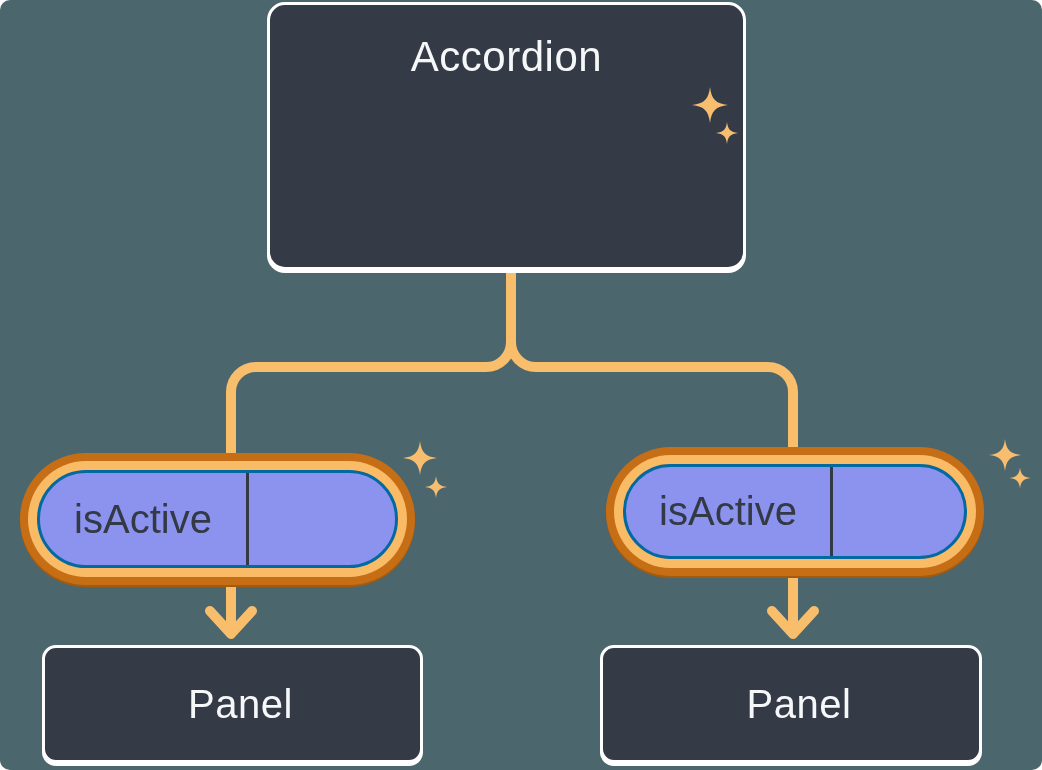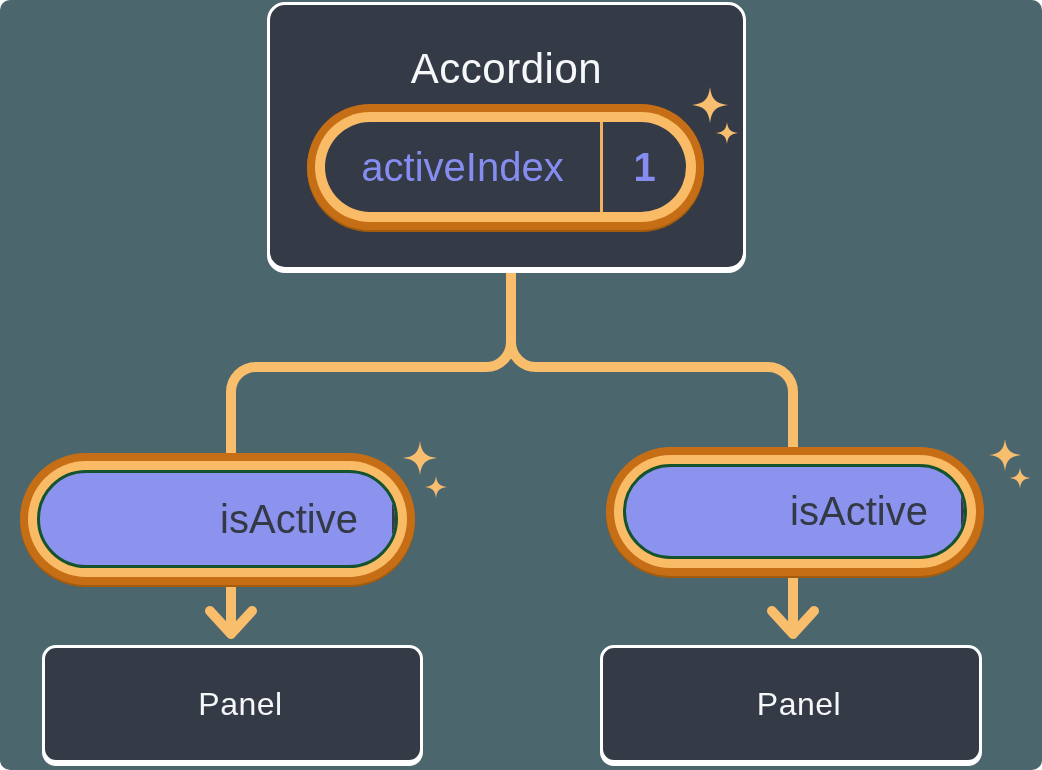--- a/index.html
+++ b/index.html
@@ -29,35 +29,35 @@
     box-shadow: 0 3px 0 #FFFFFF;
     z-index: 2;
   }
   .accordion-box {
     left: 267px; top: 2px;
     width: 479px; height: 268px;
     border-radius: 18px;
   }
   .box-title {
     position: absolute;
-    left: 0; top: 40px; width: 100%;
+    left: 0; top: 28px; width: 100%;
     text-align: center;
     font-size: 42px;
     color: #F6F7F9;
     letter-spacing: 0.5px;
   }
   .panel-box {
     border-radius: 14px;
     display: flex;
     align-items: center;
     justify-content: center;
   }
   .panel-left  { left: 42px;  top: 645px; width: 381px; height: 118px; }
   .panel-right { left: 600px; top: 645px; width: 382px; height: 118px; }
-  .panel-label { font-size: 32px; color: #F6F7F9; letter-spacing: 0.5px; margin-left: 16px; }
+  .panel-label { font-size: 40px; color: #F6F7F9; letter-spacing: 0.5px; margin-left: 16px; }
 
   .pill {
     position: absolute;
     box-sizing: border-box;
     background: #C66E16;
     border-radius: 999px;
     padding: 8px;
     box-shadow: 0 2px 0 #A35B0E;
     z-index: 3;
   }
@@ -87,21 +87,21 @@
   
   .pill-top { left: 37px; top: 99px; width: 397px; height: 126px; }
   .pill-top .pill-mid { padding: 10px; }
   .pill-top .pill-inner { background: #343A46; }
   .pill-top .cell { color: #868DF1; }
   .pill-top .cell.name { width: 275px; }
   .pill-top .divider { background: #F3B160; }
 
   
   .pill-child .pill-mid { padding: 9px; }
-  .pill-child .pill-inner { background: #8B93EE; border: 3px solid #14532d; justify-content: flex-end; }
+  .pill-child .pill-inner { background: #8B93EE; border: 3px solid #0369a1; }
   .pill-child .cell { color: #333945; }
   .pill-child .divider { background: #333945; }
   .pill-isactive-left  { left: 20px;  top: 453px; width: 395px; height: 132px; }
   .pill-isactive-left .cell.name { width: 206px; }
   .pill-isactive-right { left: 606px; top: 447px; width: 378px; height: 129px; }
   .pill-isactive-right .cell.name { width: 204px; }
 </style>
 </head>
 <body>
 
@@ -113,29 +113,20 @@
       <path d="M 511 266 V 342 A 25 25 0 0 0 536 367 H 768 A 25 25 0 0 1 793 392 V 452"></path>
       <path d="M 231 580 V 628"></path>
       <path d="M 210 611 L 231 634 L 252 611"></path>
       <path d="M 793 572 V 628"></path>
       <path d="M 772 611 L 793 634 L 814 611"></path>
     </g>
   </svg>
 
   <div class="component-box accordion-box">
     <div class="box-title">Accordion</div>
-    <div class="pill pill-top">
-      <div class="pill-mid">
-        <div class="pill-inner">
-          <div class="cell name">activeIndex</div>
-          <div class="divider"></div>
-          <div class="cell value">1</div>
-        </div>
-      </div>
-    </div>
   </div>
 
   <div class="pill pill-child pill-isactive-left">
     <div class="pill-mid">
       <div class="pill-inner">
         <div class="cell name">isActive</div>
         <div class="divider"></div>
       </div>
     </div>
   </div>

